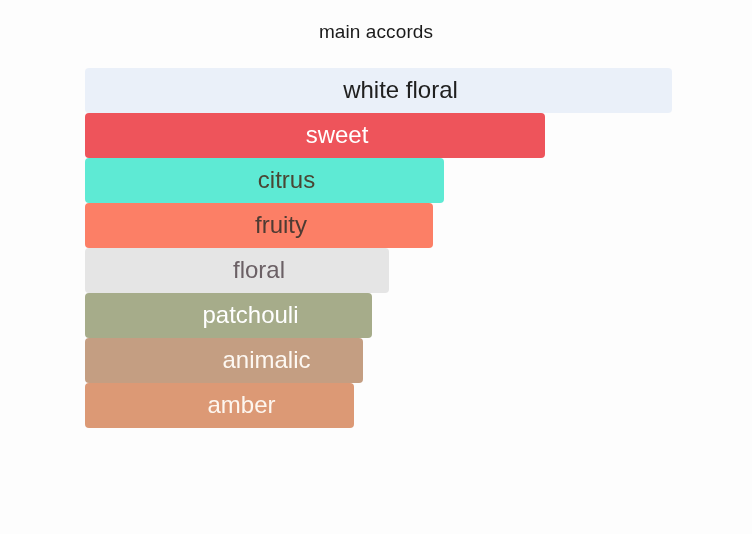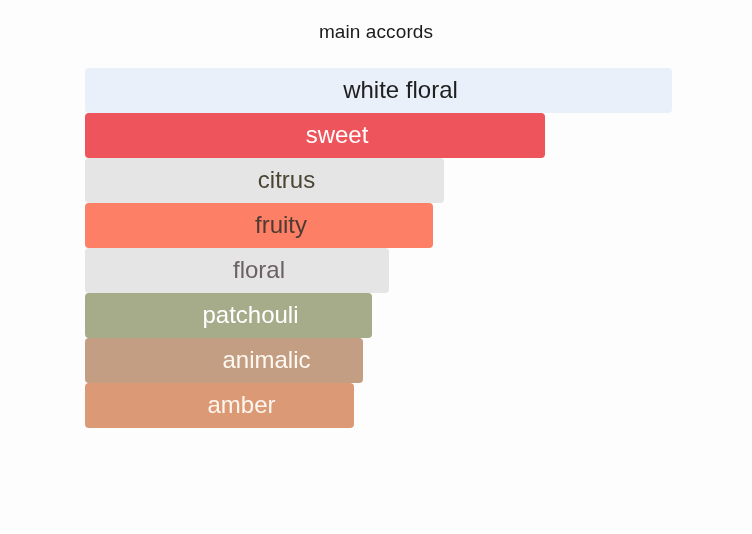--- a/index.html
+++ b/index.html
@@ -63,21 +63,21 @@
 
   <div id="chart-title">main accords</div>
 
   <div id="bars">
       <div class="bar" style="width: 587px; background: rgb(234, 240, 249); z-index: 9;">
         <span class="bar-label" style="color: rgb(32, 32, 32);">white floral</span>
       </div>
       <div class="bar" style="width: 460px; background: rgb(238, 84, 91); z-index: 8;">
         <span class="bar-label" style="color: rgb(255, 255, 255);">sweet</span>
       </div>
-      <div class="bar" style="width: 359px; background: #e5e5e5; z-index: 6;">
+      <div class="bar" style="width: 359px; background: #5eead4; z-index: 6;">
         <span class="bar-label" style="color: rgb(74, 70, 52);">citrus</span>
       </div>
       <div class="bar" style="width: 348px; background: rgb(252, 127, 102); z-index: 5;">
         <span class="bar-label" style="color: rgb(78, 59, 51);">fruity</span>
       </div>
       <div class="bar" style="width: 304px; background: #e5e5e5; z-index: 4;">
         <span class="bar-label" style="color: rgb(107, 96, 101);">floral</span>
       </div>
       <div class="bar" style="width: 287px; background: rgb(166, 172, 138); z-index: 3;">
         <span class="bar-label" style="color: rgb(255, 255, 255);">patchouli</span>

